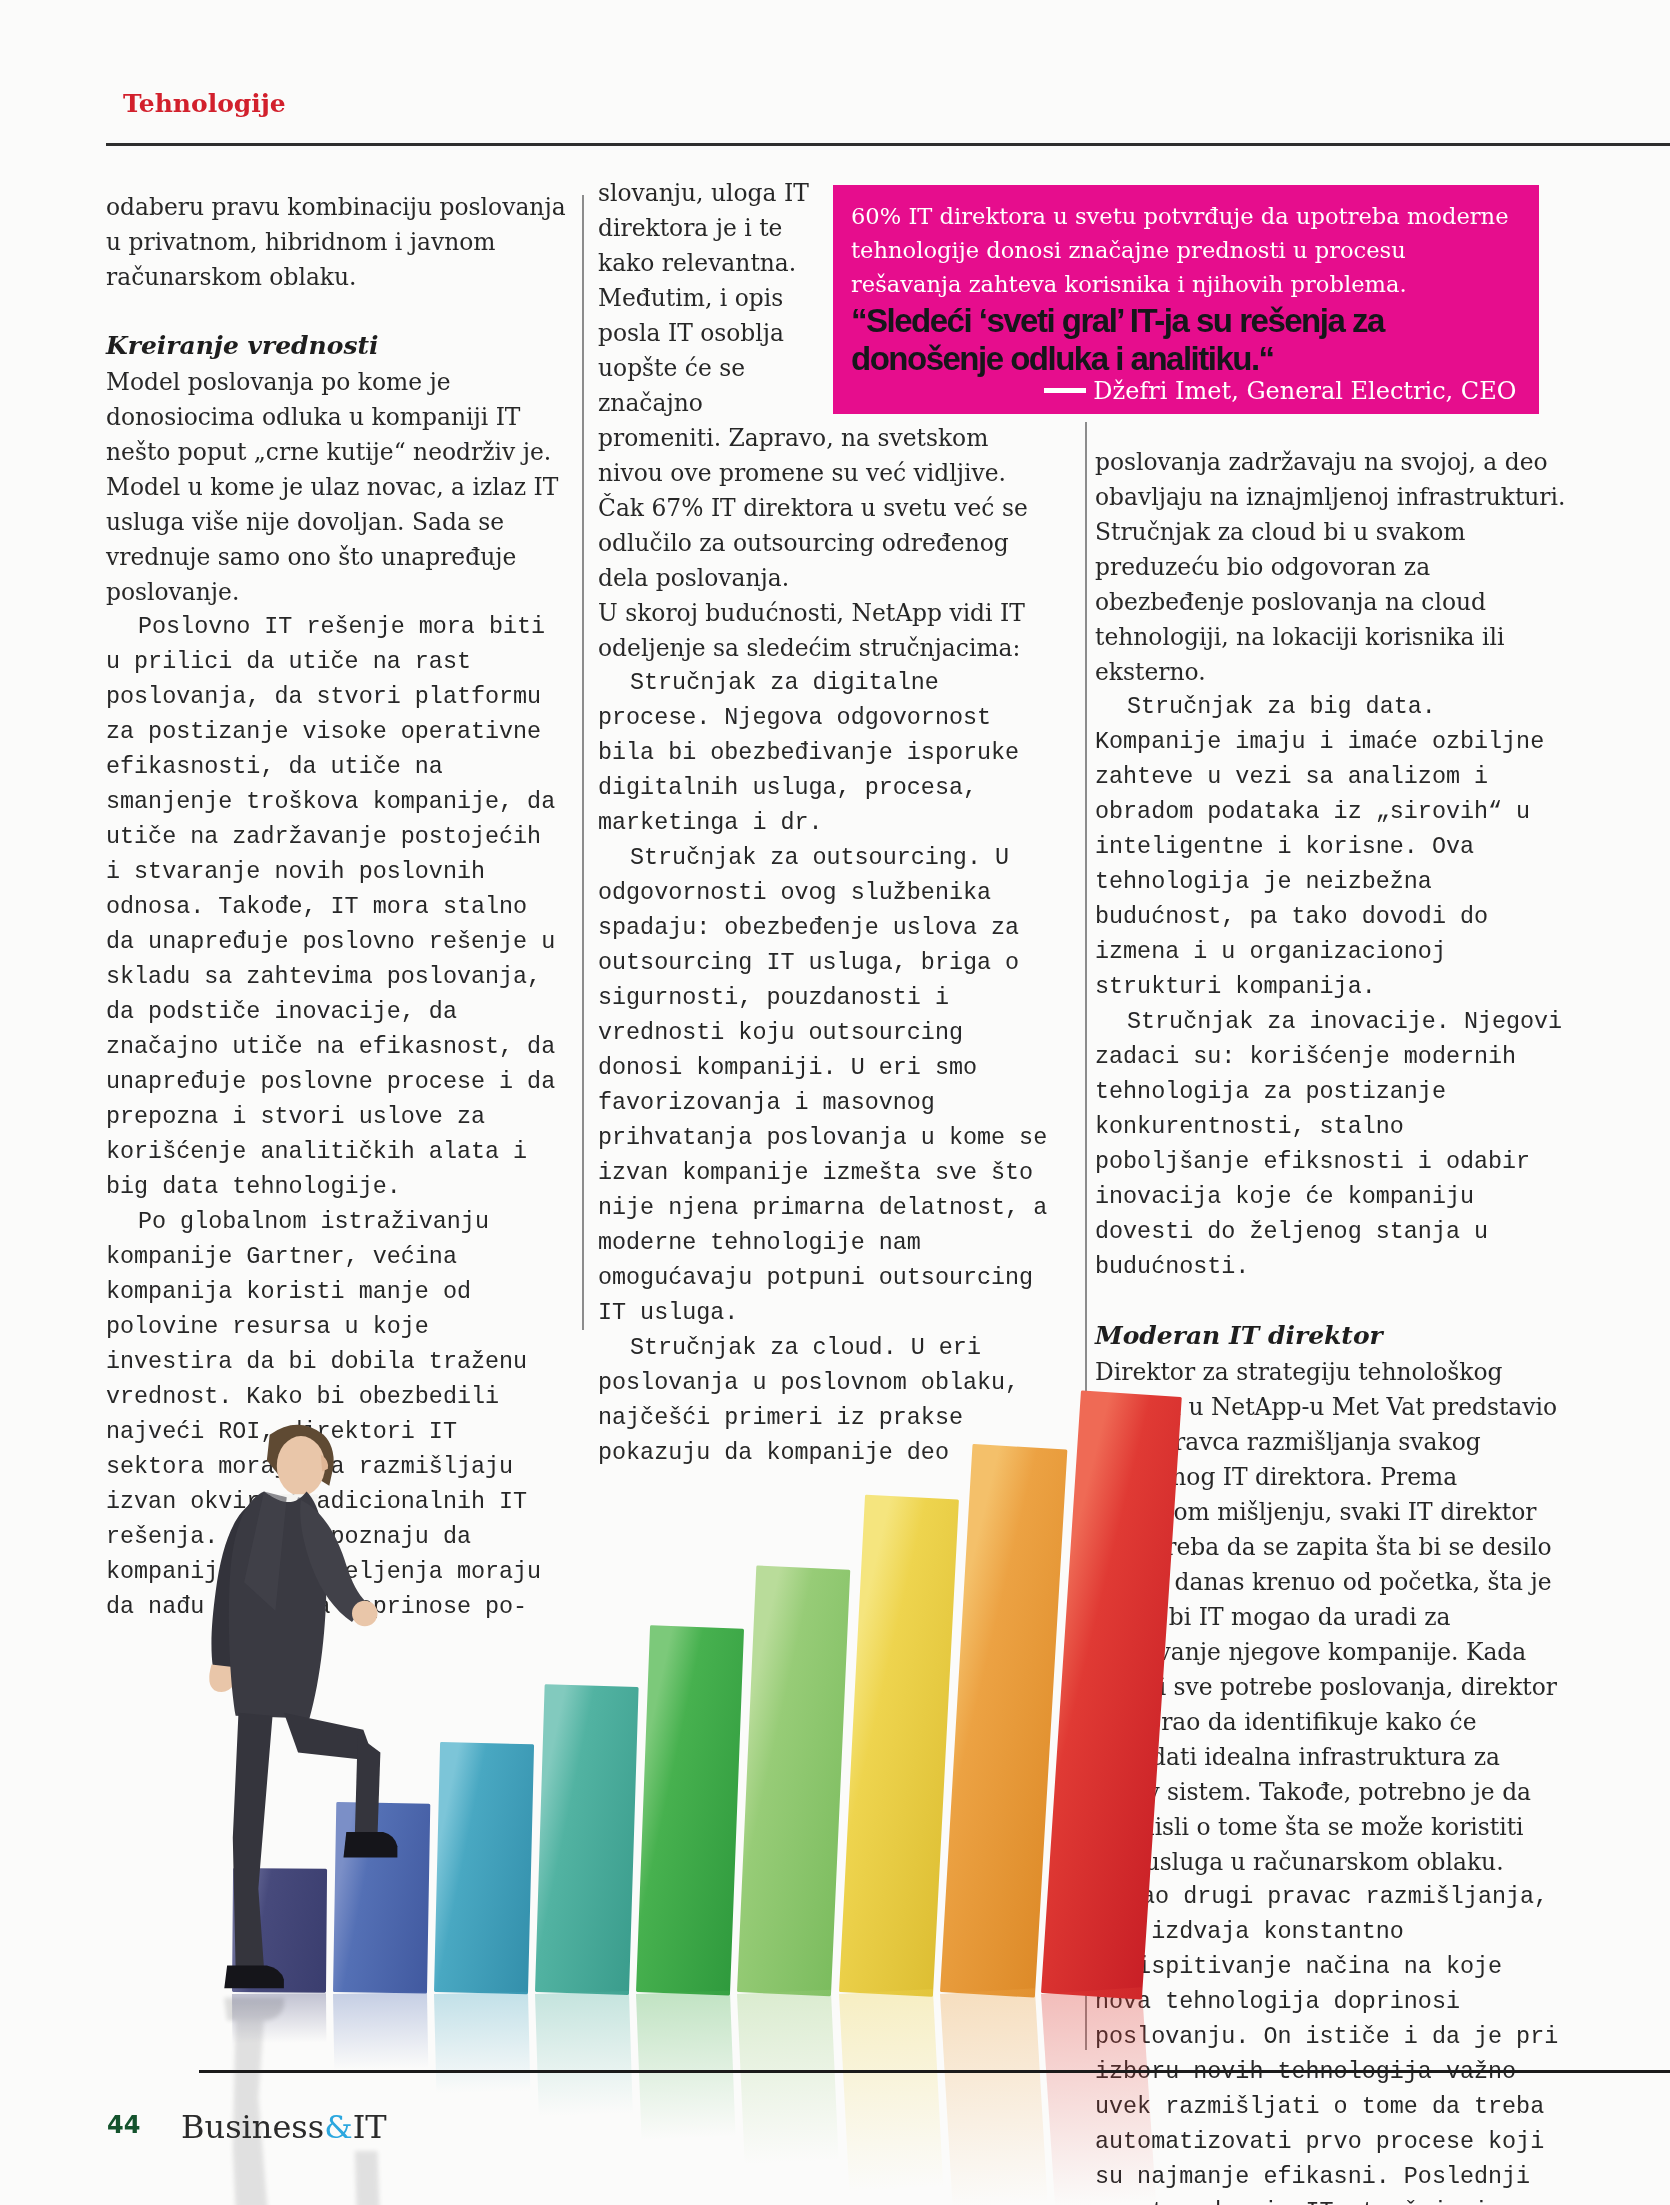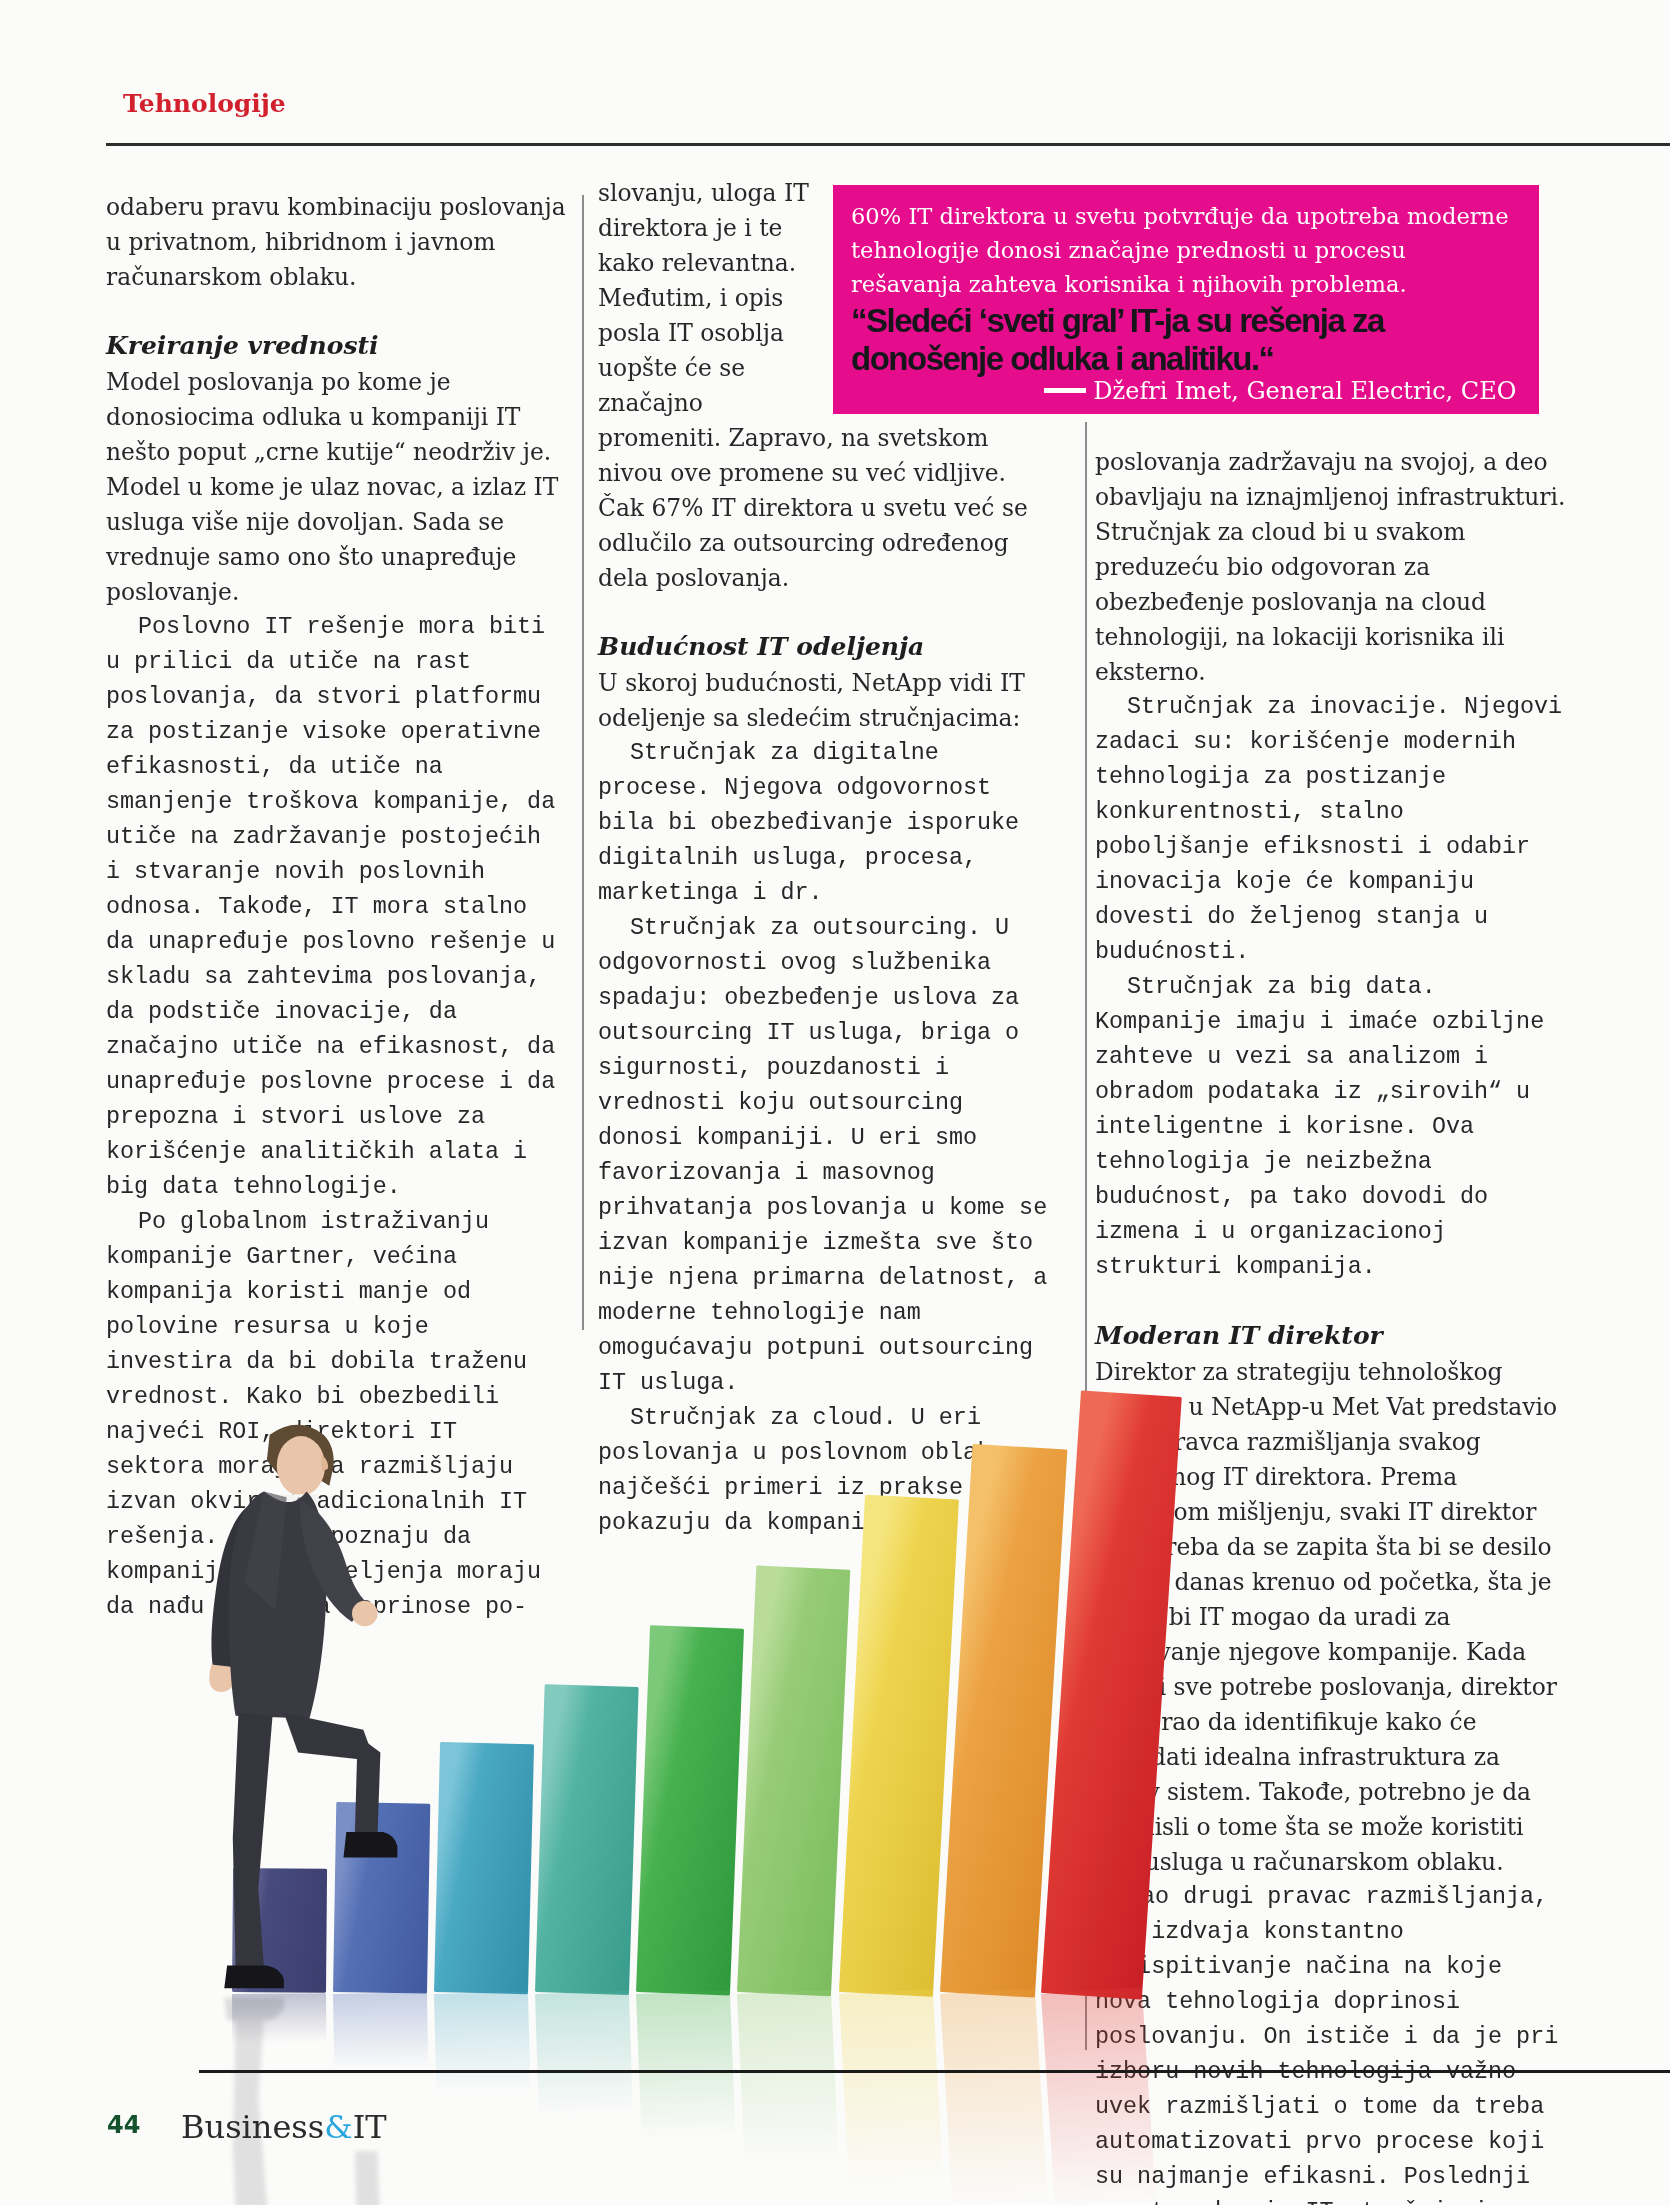--- a/index.html
+++ b/index.html
@@ -64,31 +64,30 @@
   <p>odaberu pravu kombinaciju poslovanja u privatnom, hibridnom i javnom računarskom oblaku.</p>
   <h3>Kreiranje vrednosti</h3>
   <p>Model poslovanja po kome je donosiocima odluka u kompaniji IT nešto poput „crne kutije“ neodrživ je. Model u kome je ulaz novac, a izlaz IT usluga više nije dovoljan. Sada se vrednuje samo ono što unapređuje poslovanje.</p>
   <p class="indent">Poslovno IT rešenje mora biti u prilici da utiče na rast poslovanja, da stvori platformu za postizanje visoke operativne efikasnosti, da utiče na smanjenje troškova kompanije, da utiče na zadržavanje postojećih i stvaranje novih poslovnih odnosa. Takođe, IT mora stalno da unapređuje poslovno rešenje u skladu sa zahtevima poslovanja, da podstiče inovacije, da značajno utiče na efikasnost, da unapređuje poslovne procese i da prepozna i stvori uslove za korišćenje analitičkih alata i big data tehnologije.</p>
   <p class="indent">Po globalnom istraživanju kompanije Gartner, većina kompanija koristi manje od polovine resursa u koje investira da bi dobila traženu vrednost. Kako bi obezbedili najveći ROI, direktori IT sektora moraju da razmišljaju izvan okvira tradicionalnih IT rešenja. Ako prepoznaju da kompanijska IT odeljenja moraju da nađu način da doprinose po-</p>
 </div>
 
 <div class="abs col col2">
   <div class="pink-spacer"></div>
   <p>slovanju, uloga IT direktora je i te kako relevantna. Međutim, i opis posla IT osoblja uopšte će se značajno promeniti. Zapravo, na svetskom nivou ove promene su već vidljive. Čak 67% IT direktora u svetu već se odlučilo za outsourcing određenog dela poslovanja.</p>
-  <h3>Budućnost IT odeljenja</h3>
   <p>U skoroj budućnosti, NetApp vidi IT odeljenje sa sledećim stručnjacima:</p>
   <p class="indent">Stručnjak za digitalne procese. Njegova odgovornost bila bi obezbeđivanje isporuke digitalnih usluga, procesa, marketinga i dr.</p>
   <p class="indent">Stručnjak za outsourcing. U odgovornosti ovog službenika spadaju: obezbeđenje uslova za outsourcing IT usluga, briga o sigurnosti, pouzdanosti i vrednosti koju outsourcing donosi kompaniji. U eri smo favorizovanja i masovnog prihvatanja poslovanja u kome se izvan kompanije izmešta sve što nije njena primarna delatnost, a moderne tehnologije nam omogućavaju potpuni outsourcing IT usluga.</p>
   <p class="indent">Stručnjak za cloud. U eri poslovanja u poslovnom oblaku, najčešći primeri iz prakse pokazuju da kompanije deo</p>
 </div>
 
 <div class="abs col col3">
   <p>poslovanja zadržavaju na svojoj, a deo obavljaju na iznajmljenoj infrastrukturi. Stručnjak za cloud bi u svakom preduzeću bio odgovoran za obezbeđenje poslovanja na cloud tehnologiji, na lokaciji korisnika ili eksterno.</p>
+  <p class="indent">Stručnjak za big data. Kompanije imaju i imaće ozbiljne zahteve u vezi sa analizom i obradom podataka iz „sirovih“ u inteligentne i korisne. Ova tehnologija je neizbežna budućnost, pa tako dovodi do izmena i u organizacionoj strukturi kompanija.</p>
   <p class="indent">Stručnjak za inovacije. Njegovi zadaci su: korišćenje modernih tehnologija za postizanje konkurentnosti, stalno poboljšanje efiksnosti i odabir inovacija koje će kompaniju dovesti do željenog stanja u budućnosti.</p>
-  <p class="indent">Stručnjak za big data. Kompanije imaju i imaće ozbiljne zahteve u vezi sa analizom i obradom podataka iz „sirovih“ u inteligentne i korisne. Ova tehnologija je neizbežna budućnost, pa tako dovodi do izmena i u organizacionoj strukturi kompanija.</p>
   <h3>Moderan IT direktor</h3>
   <p>Direktor za strategiju tehnološkog razvoja u NetApp-u Met Vat predstavio je tri pravca razmišljanja svakog modernog IT direktora. Prema njegovom mišljenju, svaki IT direktor prvo treba da se zapita šta bi se desilo ako bi danas krenuo od početka, šta je to što bi IT mogao da uradi za poslovanje njegove kompanije. Kada shvati sve potrebe poslovanja, direktor bi morao da identifikuje kako će izgledati idealna infrastruktura za takav sistem. Takođe, potrebno je da razmisli o tome šta se može koristiti kao usluga u računarskom oblaku.</p>
   <p class="indent">Kao drugi pravac razmišljanja, Vat izdvaja konstantno preispitivanje načina na koje nova tehnologija doprinosi poslovanju. On ističe i da je pri izboru novih tehnologija važno uvek razmišljati o tome da treba automatizovati prvo procese koji su najmanje efikasni. Poslednji savet modernim IT stručnjacima o tome kako treba da razmišljaju kratak je i jasan i kaže: investiraj pametno.</p>
   <p class="indent">Pre odluke o investiciji važno je ispitati sve alternative, pokrenuti pilot-projekat, ispitati kompatibilnost investicije sa ostalim tehnologijama, ispitati mogućnost rasta i razvoja rešenja u skladu sa rastom kompanije.</p>
 </div>
 
 <div class="abs steps">
     <div class="bar" style="left: 157px; width: 94px; height: 124px; top: 472px; background: linear-gradient(100deg, rgb(106, 109, 153) 0%, rgb(106, 109, 153) 14%, rgb(71, 74, 124) 34%, rgb(58, 61, 110) 100%); transform: rotate(0.5deg); transform-origin: left bottom;"></div>
     <div class="bar-reflect" style="left: 157px; width: 94px; height: 52px; top: 598px; background: linear-gradient(rgb(71, 74, 124) 0%, rgba(255, 255, 255, 0) 95%); transform: rotate(-0.5deg); transform-origin: left top;"></div>
     <div class="bar" style="left: 258px; width: 94px; height: 190px; top: 406px; background: linear-gradient(100deg, rgb(123, 143, 199) 0%, rgb(123, 143, 199) 14%, rgb(84, 112, 181) 34%, rgb(65, 89, 159) 100%); transform: rotate(1deg); transform-origin: left bottom;"></div>

